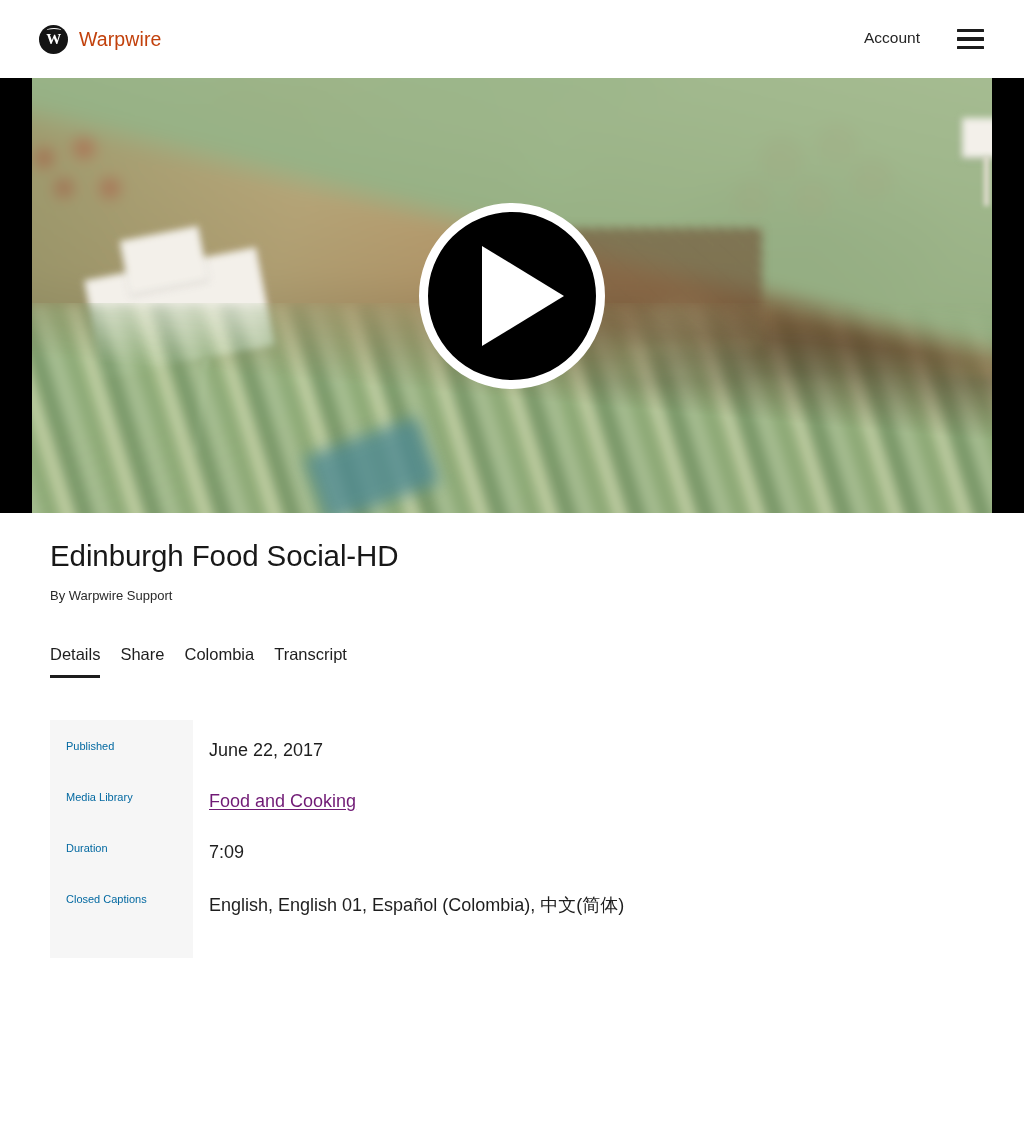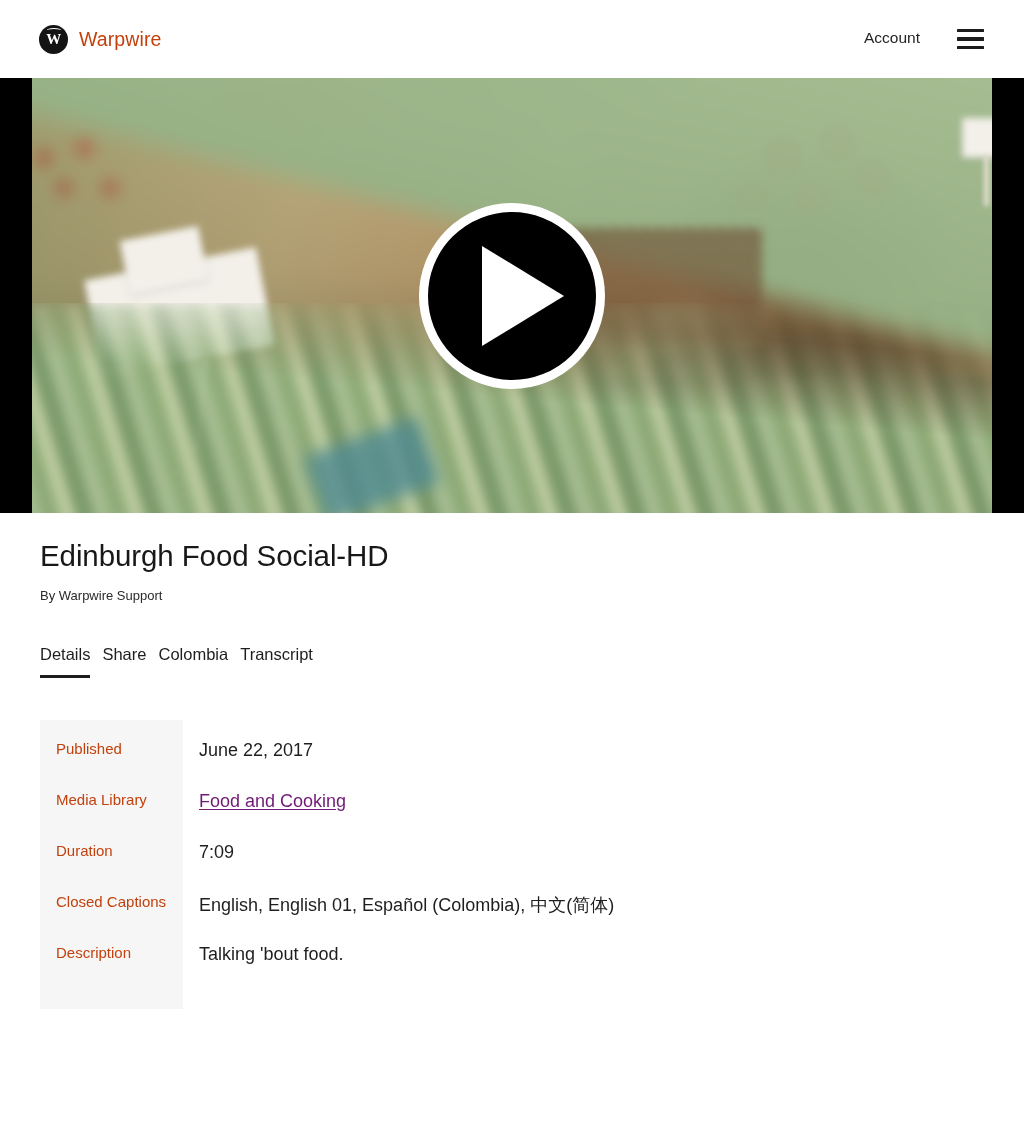--- a/index.html
+++ b/index.html
@@ -237,40 +237,41 @@
     height: 0;
     border-top: 50px solid transparent;
     border-bottom: 50px solid transparent;
     border-left: 82px solid #ffffff;
     margin-left: 22px;
   }
 
   
   .info {
     padding: 0 40px;
+    margin-left: 10px;
   }
   .media-title {
     margin: 0;
     padding-top: 25px;
     font-size: 29.5px;
     font-weight: 400;
     letter-spacing: -0.1px;
     color: #181818;
     line-height: 1.2;
   }
   .media-author {
     margin: 0;
     padding-top: 15px;
     font-size: 13px;
     color: #2a2a2a;
   }
 
   .tabs {
     display: flex;
-    gap: 12px;
+    gap: 20px;
     margin-top: 42px;
     border-bottom: none;
   }
   .tab {
     font-size: 16.5px;
     color: #1e1e1e;
     padding-bottom: 11px;
     cursor: pointer;
     border-bottom: 3px solid transparent;
     white-space: nowrap;
@@ -287,22 +288,22 @@
     table-layout: fixed;
   }
   .details-table tr td {
     vertical-align: top;
     padding: 0;
     height: 51px;
   }
   .details-table td.key {
     width: 143px;
     background: #f6f6f6;
-    font-size: 15px;
-    color: #c2410c;
+    font-size: 11px;
+    color: #0369a1;
     padding-left: 16px;
     padding-top: 20px;
   }
   .details-table td.val {
     font-size: 18px;
     color: #1e1e1e;
     padding-left: 16px;
     padding-top: 20px;
   }
   .details-table tr.spacer td.key {
@@ -381,23 +382,19 @@
         </td>
       </tr>
       <tr>
         <td class="key">Duration</td>
         <td class="val">7:09</td>
       </tr>
       <tr>
         <td class="key">Closed Captions</td>
         <td class="val">English, English 01, Español (Colombia), 中文(简体)</td>
       </tr>
-      <tr>
-        <td class="key">Description</td>
-        <td class="val">Talking 'bout food.</td>
-      </tr>
       <tr class="spacer">
         <td class="key"></td>
         <td class="val"></td>
       </tr>
     </tbody>
   </table>
 </div>
 
 </body></html>

